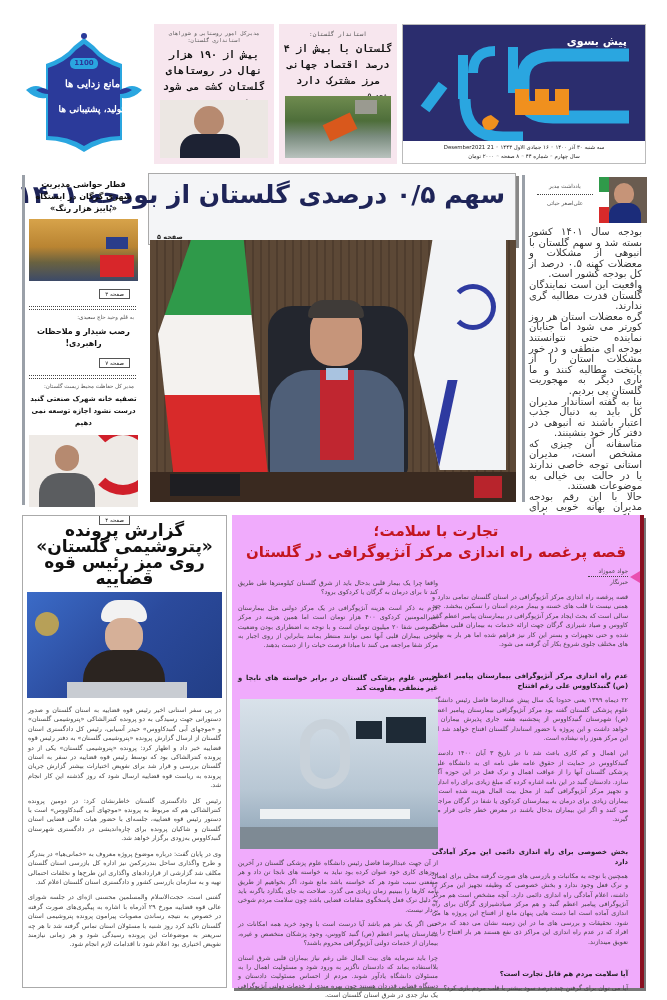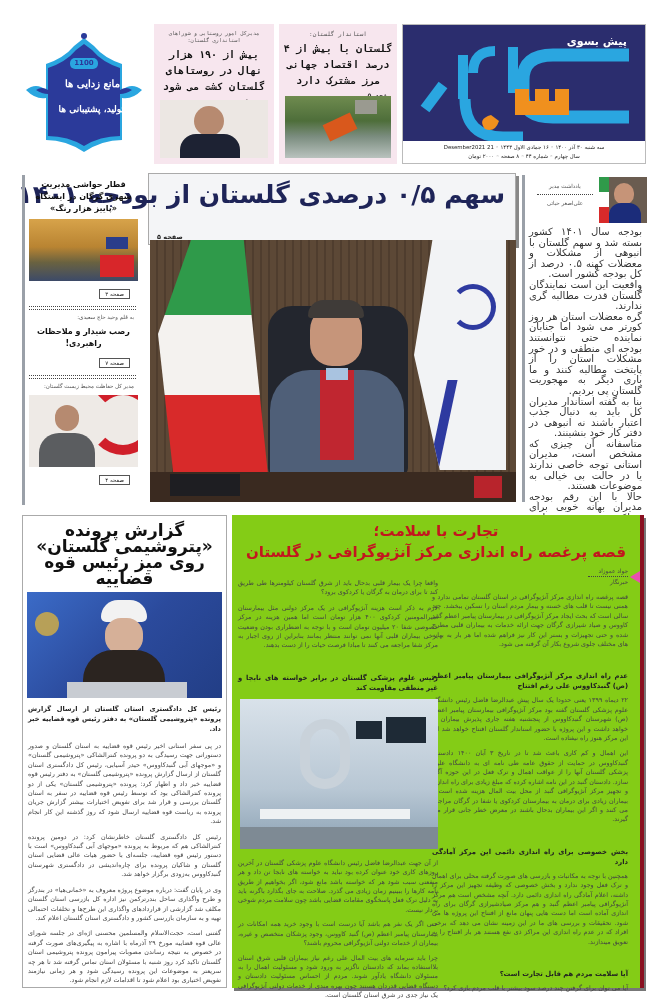--- a/index.html
+++ b/index.html
@@ -39,21 +39,21 @@
   .dots{border-top:1.5px dotted #444}
   #ed-body{position:absolute;left:4px;right:4px;top:52px;font-size:10px;line-height:10.6px;color:#333;text-align:justify}
 
   
   #sidebar{left:22px;top:175px;width:118px;height:330px;border-left:3px solid #9aa0a8}
   .sb-head{font-size:8px;font-weight:bold;text-align:center;line-height:12px;color:#111}
   .sb-page{display:inline-block;border:1px solid #555;font-size:5.5px;padding:1px 5px;margin:4px 8px 0 0}
   .sb-kicker{font-size:5.5px;color:#555;margin:4px 4px 0 0}
 
   
-  #art2-box{left:232px;top:515px;width:412px;height:473px;border-right:4px solid #8a1020;background:#84cc16;box-shadow:2px 3px 0 #777}
+  #art2-box{left:232px;top:515px;width:412px;height:473px;border-right:4px solid #8a1020;background:#f0abfc;box-shadow:2px 3px 0 #777}
   #art2-title{position:absolute;left:0;right:0;top:6px;text-align:center;color:#c3161f;font-weight:bold;font-size:15px;line-height:21px}
   #art2-byline{position:absolute;right:12px;top:53px;font-size:5.8px;color:#444;text-align:right}
   .pink-tri{position:absolute;right:0;top:56px;width:0;height:0;border-top:6px solid transparent;border-bottom:6px solid transparent;border-right:10px solid #e94fb0}
   #art2-right{position:absolute;right:12px;top:78px;width:196px}
   #art2-left{position:absolute;left:6px;top:64px;width:200px}
   .sub{font-size:6.8px;font-weight:bold;color:#222;line-height:10px;margin:22px 0 5px}
   #angio{width:198px;height:150px;margin-top:6px;background:linear-gradient(180deg,#d9e2ea 0%,#b8c7d4 60%,#8aa0b3 100%);position:relative;overflow:hidden}
 
   
   #art3-box{left:22px;top:515px;width:205px;height:473px;border:1px solid #aaa}
@@ -188,20 +188,21 @@
   <div class="dots" style="margin:2px 4px 0"></div>
   <div style="padding:0 2px 0 4px">
     <div class="sb-kicker">به قلم وحید حاج سعیدی:</div>
     <div class="sb-head" style="margin-top:6px">رصب شیدار و ملاحظات راهبردی!</div>
     <span class="sb-page">صفحه ۷</span>
   </div>
   <div class="dots" style="margin:6px 4px 0"></div>
   <div class="dots" style="margin:2px 4px 0"></div>
   <div style="padding:0 2px 0 4px">
     <div class="sb-kicker">مدیر کل حفاظت محیط زیست گلستان:</div>
+    <div class="sb-head" style="font-size:7px;margin-top:4px">تصفیه خانه شهرک صنعتی گنبد درست نشود اجازه توسعه نمی دهیم</div>
     <div style="margin-top:6px;height:72px;background:#eeeae6;position:relative;overflow:hidden">
       <div style="position:absolute;right:-20px;top:-10px;width:70px;height:70px;border-radius:50%;border:10px solid #d01f2a;border-left-color:transparent"></div>
       <div style="position:absolute;left:26px;top:10px;width:24px;height:26px;border-radius:12px;background:#b68a70"></div>
       <div style="position:absolute;left:10px;bottom:0;width:56px;height:34px;border-radius:20px 20px 0 0;background:#5b5d60"></div>
     </div>
     <span class="sb-page">صفحه ۴</span>
   </div>
 </div>
 
 <div id="art2-box" class="abs">
@@ -247,20 +248,19 @@
 <div id="art3-box" class="abs">
   <div id="art3-title">گزارش پرونده «پتروشیمی گلستان» روی میز رئیس قوه قضاییه</div>
   <div id="art3-photo">
     <div style="position:absolute;inset:0;background:linear-gradient(135deg,#3b6bc7 0%,#2b4a9c 50%,#223e86 100%)"></div>
     <div style="position:absolute;left:8px;top:20px;width:24px;height:24px;border-radius:50%;background:#d8b040;opacity:.8"></div>
     <div style="position:absolute;left:74px;top:8px;width:46px;height:22px;border-radius:20px 20px 6px 6px;background:#f2f2f2"></div>
     <div style="position:absolute;left:78px;top:26px;width:38px;height:36px;border-radius:16px;background:#d6b098"></div>
     <div style="position:absolute;left:56px;top:58px;width:82px;height:48px;border-radius:30px 30px 0 0;background:#2b2420"></div>
     <div style="position:absolute;left:40px;bottom:0;width:120px;height:16px;background:#c8ccd2"></div>
   </div>
-  <div id="art3-lead">رئیس کل دادگستری استان گلستان از ارسال گزارش پرونده «پتروشیمی گلستان» به دفتر رئیس قوه قضاییه خبر داد.</div>
   <div id="art3-body" class="txt">
     <p>در پی سفر استانی اخیر رئیس قوه قضاییه به استان گلستان و صدور دستوراتی جهت رسیدگی به دو پرونده کنترالشاکی «پتروشیمی گلستان» و «موجهای آبی گنبدکاووس» حیدر آسیابی، رئیس کل دادگستری استان گلستان از ارسال گزارش پرونده «پتروشیمی گلستان» به دفتر رئیس قوه قضاییه خبر داد و اظهار کرد: پرونده «پتروشیمی گلستان» یکی از دو پرونده کنترالشاکی بود که توسط رئیس قوه قضاییه در سفر به استان گلستان بررسی و قرار شد برای تفویض اختیارات بیشتر گزارش جریان پرونده به ریاست قوه قضاییه ارسال شود که روز گذشته این کار انجام شد.</p>
     <p>رئیس کل دادگستری گلستان خاطرنشان کرد: در دومین پرونده کنترالشاکی هم که مربوط به پرونده «موجهای آبی گنبدکاووس» است با دستور رئیس قوه قضاییه، جلسه‌ای با حضور هیات عالی قضایی استان گلستان و شاکیان پرونده برای چاره‌اندیشی در دادگستری شهرستان گنبدکاووس به‌زودی برگزار خواهد شد.</p>
     <p>وی در پایان گفت: درباره موضوع پروژه معروف به «خمانی‌هیا» در بندرگز و طرح واگذاری ساحل بندرترکمن نیز اداره کل بازرسی استان گلستان مکلف شد گزارشی از قراردادهای واگذاری این طرح‌ها و تخلفات احتمالی تهیه و به سازمان بازرسی کشور و دادگستری استان گلستان اعلام کند.</p>
     <p>گفتنی است، حجت‌الاسلام والمسلمین محسنی اژه‌ای در جلسه شورای عالی قوه قضاییه مورخ ۲۹ آذرماه با اشاره به پیگیری‌های صورت گرفته در خصوص به نتیجه رساندن مصوبات پیرامون پرونده پتروشیمی استان گلستان تاکید کرد روز شنبه با مسئولان استان تماس گرفته شد تا هر چه سریعتر به موضوعات این پرونده رسیدگی شود و هر زمانی نیازمند تفویض اختیاری بود اعلام شود تا اقدامات لازم انجام شود.</p>
   </div>
 </div>
 
 </body></html>

